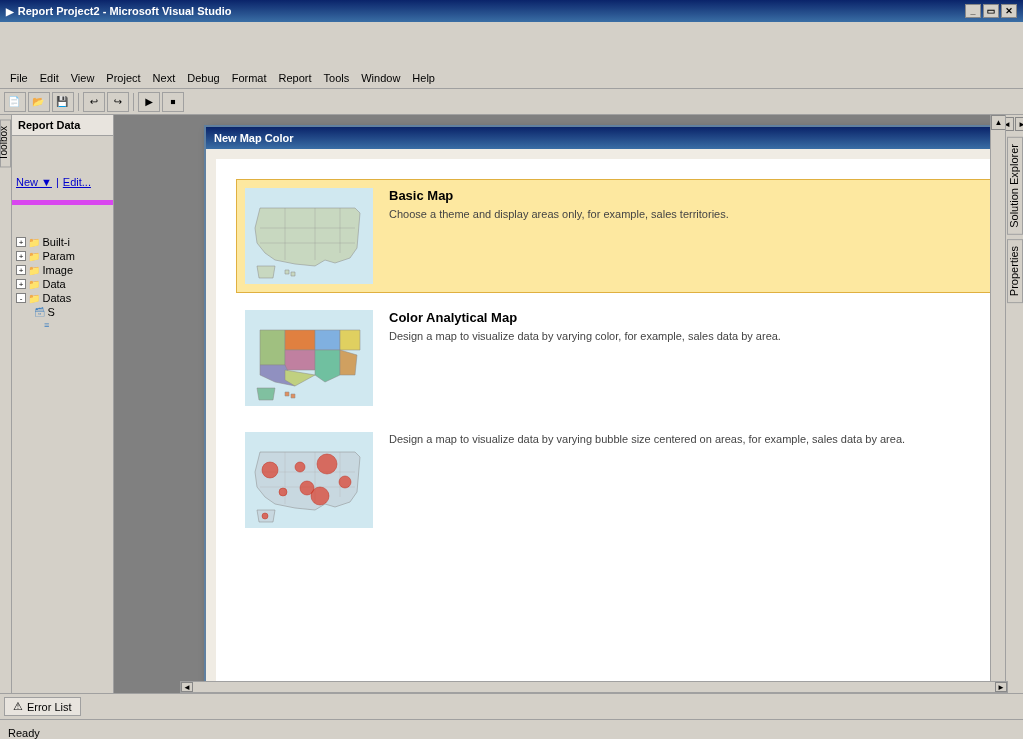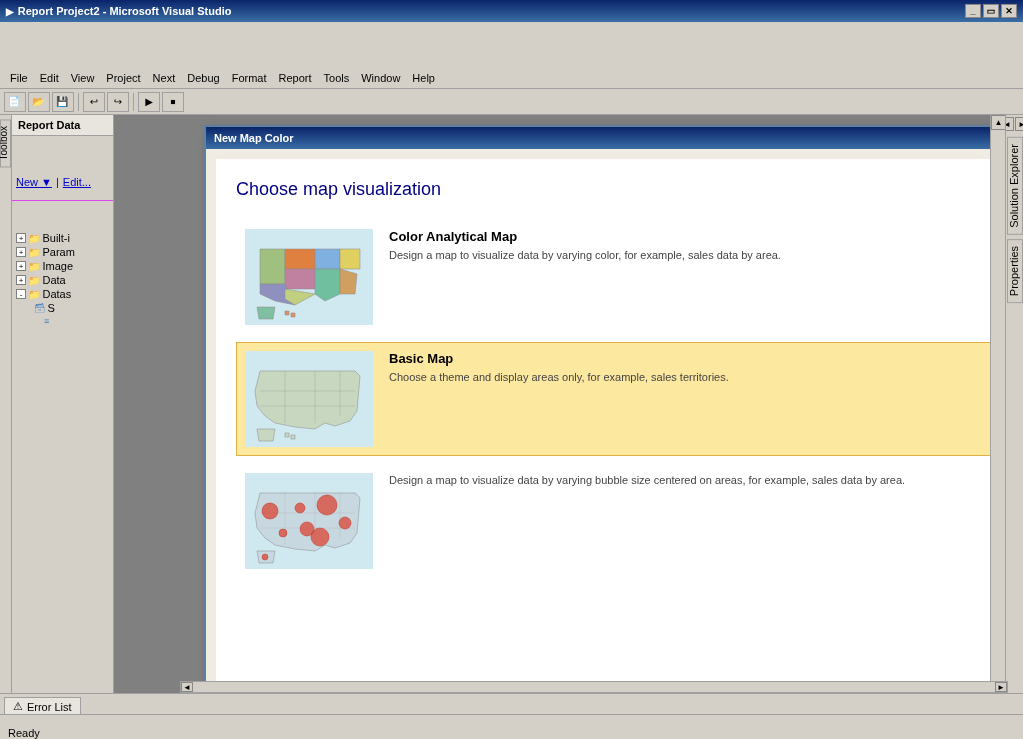--- a/index.html
+++ b/index.html
@@ -78,21 +78,21 @@
       border-bottom: 1px solid #a0a0a0;
       display: flex;
       align-items: center;
       gap: 4px;
     }
     .left-panel-toolbar {
       padding: 12px 4px;
       display: flex;
       align-items: center;
       gap: 2px;
-      border-bottom: 1px solid #d946ef;
+      border-bottom: 5px solid #d946ef;
     }
     .left-panel-toolbar span {
       font-size: 11px;
       color: #0000cc;
       cursor: pointer;
       text-decoration: underline;
     }
     .left-panel-content {
       flex: 1;
       overflow: auto;
@@ -214,22 +214,22 @@
     .dialog-btn.primary {
       border: 8px solid #0c4a6e;
     }
     .btn-group { margin-left: auto; display: flex; gap: 6px; }
 
     
     .status-bar {
       background: #d4d0c8;
       height: 20px;
       display: flex;
-      align-items: flex-start;
-      padding: 12px 8px;
+      align-items: flex-end;
+      padding: 0 8px;
       font-size: 11px;
       border-top: 1px solid #a0a0a0;
       position: absolute;
       bottom: 0;
       width: 100%;
     }
 
     
     .bottom-panel {
       position: absolute;
@@ -456,21 +456,46 @@
       <div style="position:absolute;top:0;left:0;right:0;bottom:0;background:#808080;"></div>
 
       <div class="dialog">
 
         <div class="dialog-title-bar">
           <span>New Map Color</span>
 
         </div>
 
         <div class="dialog-body">
-          <div class="dialog-heading">Choose map visualization</div>
+
+          <div class="map-option selected">
+            <div class="map-thumbnail">
+              <svg viewBox="0 0 128 96" class="map-svg" xmlns="http://www.w3.org/2000/svg">
+
+                <rect width="128" height="96" fill="#d0e8f0"></rect>
+
+                <path d="M15,20 L110,20 L115,25 L112,60 L105,70 L90,75 L80,72 L70,78 L50,76 L30,72 L20,65 L12,55 L10,40 Z" fill="#c8d8c0" stroke="#888" stroke-width="0.5"></path>
+
+                <path d="M40,20 L40,72" stroke="#888" stroke-width="0.3"></path>
+                <path d="M70,20 L70,72" stroke="#888" stroke-width="0.3"></path>
+                <path d="M95,20 L95,65" stroke="#888" stroke-width="0.3"></path>
+                <path d="M15,40 L110,40" stroke="#888" stroke-width="0.3"></path>
+                <path d="M15,55 L110,55" stroke="#888" stroke-width="0.3"></path>
+
+                <path d="M12,78 L30,78 L28,90 L14,90 Z" fill="#c8d8c0" stroke="#888" stroke-width="0.5"></path>
+
+                <path d="M40,82 L44,82 L44,86 L40,86 Z" fill="#c8d8c0" stroke="#888" stroke-width="0.5"></path>
+                <path d="M46,84 L50,84 L50,88 L46,88 Z" fill="#c8d8c0" stroke="#888" stroke-width="0.5"></path>
+              </svg>
+            </div>
+            <div class="map-option-text">
+              <h3>Basic Map</h3>
+              <p>Choose a theme and display areas only, for example, sales territories.</p>
+            </div>
+          </div>
 
           <div class="map-option">
             <div class="map-thumbnail">
               <svg viewBox="0 0 128 96" class="map-svg" xmlns="http://www.w3.org/2000/svg">
                 <rect width="128" height="96" fill="#d0e8f0"></rect>
 
                 <path d="M15,20 L40,20 L40,55 L15,55 Z" fill="#a0c080" stroke="#888" stroke-width="0.5"></path>
                 <path d="M40,20 L70,20 L70,40 L40,40 Z" fill="#e08040" stroke="#888" stroke-width="0.5"></path>
                 <path d="M70,20 L95,20 L95,40 L70,40 Z" fill="#80b0e0" stroke="#888" stroke-width="0.5"></path>
                 <path d="M95,20 L115,20 L115,40 L95,40 Z" fill="#e0d060" stroke="#888" stroke-width="0.5"></path>
@@ -485,46 +510,20 @@
                 <path d="M40,82 L44,82 L44,86 L40,86 Z" fill="#e09060" stroke="#888" stroke-width="0.5"></path>
                 <path d="M46,84 L50,84 L50,88 L46,88 Z" fill="#e09060" stroke="#888" stroke-width="0.5"></path>
               </svg>
             </div>
             <div class="map-option-text">
               <h3>Color Analytical Map</h3>
               <p>Design a map to visualize data by varying color, for example, sales data by area.</p>
             </div>
           </div>
 
-          <div class="map-option selected">
-            <div class="map-thumbnail">
-              <svg viewBox="0 0 128 96" class="map-svg" xmlns="http://www.w3.org/2000/svg">
-
-                <rect width="128" height="96" fill="#d0e8f0"></rect>
-
-                <path d="M15,20 L110,20 L115,25 L112,60 L105,70 L90,75 L80,72 L70,78 L50,76 L30,72 L20,65 L12,55 L10,40 Z" fill="#c8d8c0" stroke="#888" stroke-width="0.5"></path>
-
-                <path d="M40,20 L40,72" stroke="#888" stroke-width="0.3"></path>
-                <path d="M70,20 L70,72" stroke="#888" stroke-width="0.3"></path>
-                <path d="M95,20 L95,65" stroke="#888" stroke-width="0.3"></path>
-                <path d="M15,40 L110,40" stroke="#888" stroke-width="0.3"></path>
-                <path d="M15,55 L110,55" stroke="#888" stroke-width="0.3"></path>
-
-                <path d="M12,78 L30,78 L28,90 L14,90 Z" fill="#c8d8c0" stroke="#888" stroke-width="0.5"></path>
-
-                <path d="M40,82 L44,82 L44,86 L40,86 Z" fill="#c8d8c0" stroke="#888" stroke-width="0.5"></path>
-                <path d="M46,84 L50,84 L50,88 L46,88 Z" fill="#c8d8c0" stroke="#888" stroke-width="0.5"></path>
-              </svg>
-            </div>
-            <div class="map-option-text">
-              <h3>Basic Map</h3>
-              <p>Choose a theme and display areas only, for example, sales territories.</p>
-            </div>
-          </div>
-
           <div class="map-option">
             <div class="map-thumbnail">
               <svg viewBox="0 0 128 96" class="map-svg" xmlns="http://www.w3.org/2000/svg">
                 <rect width="128" height="96" fill="#d0e8f0"></rect>
 
                 <path d="M15,20 L110,20 L115,25 L112,60 L105,70 L90,75 L80,72 L70,78 L50,76 L30,72 L20,65 L12,55 L10,40 Z" fill="#c8d8e0" stroke="#888" stroke-width="0.5"></path>
                 <path d="M40,20 L40,72" stroke="#aaa" stroke-width="0.3"></path>
                 <path d="M70,20 L70,72" stroke="#aaa" stroke-width="0.3"></path>
                 <path d="M95,20 L95,65" stroke="#aaa" stroke-width="0.3"></path>
                 <path d="M15,40 L110,40" stroke="#aaa" stroke-width="0.3"></path>

